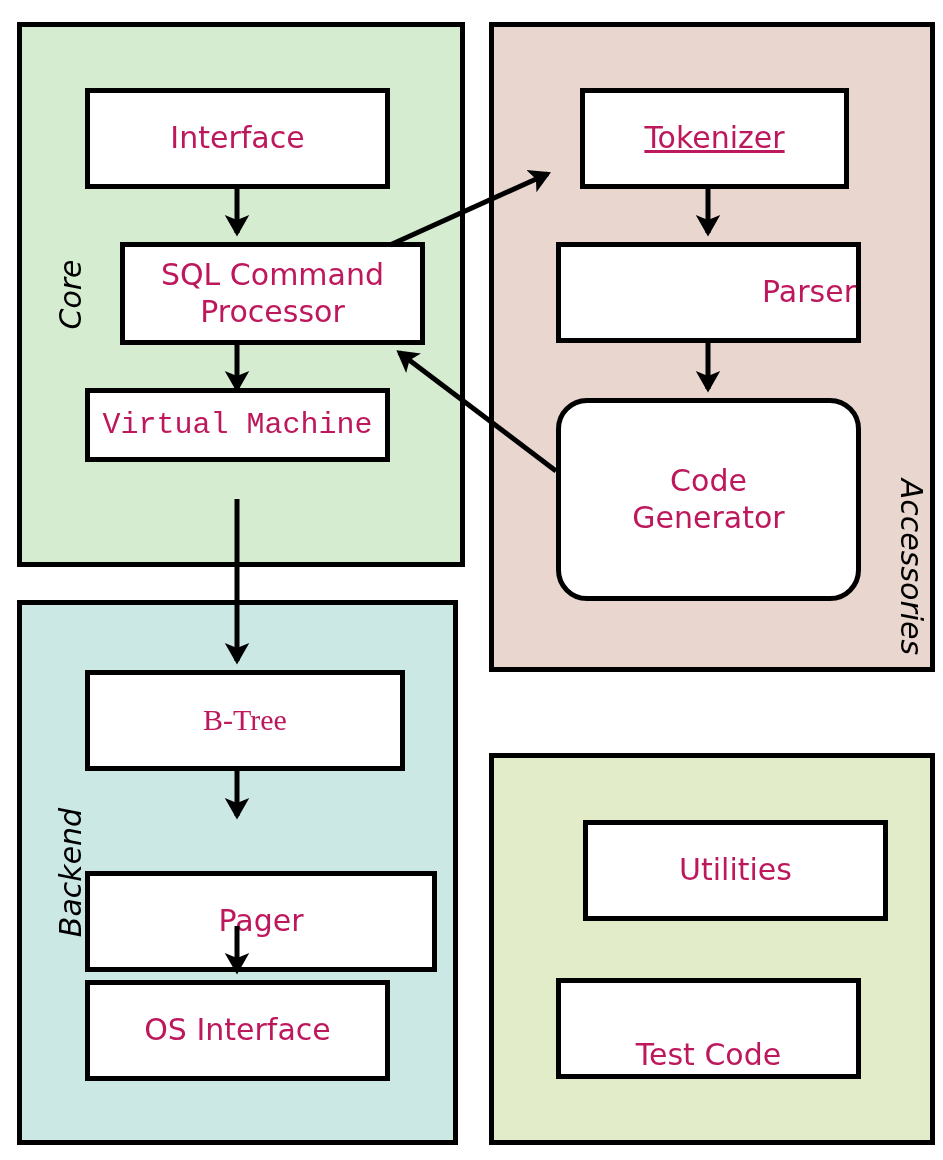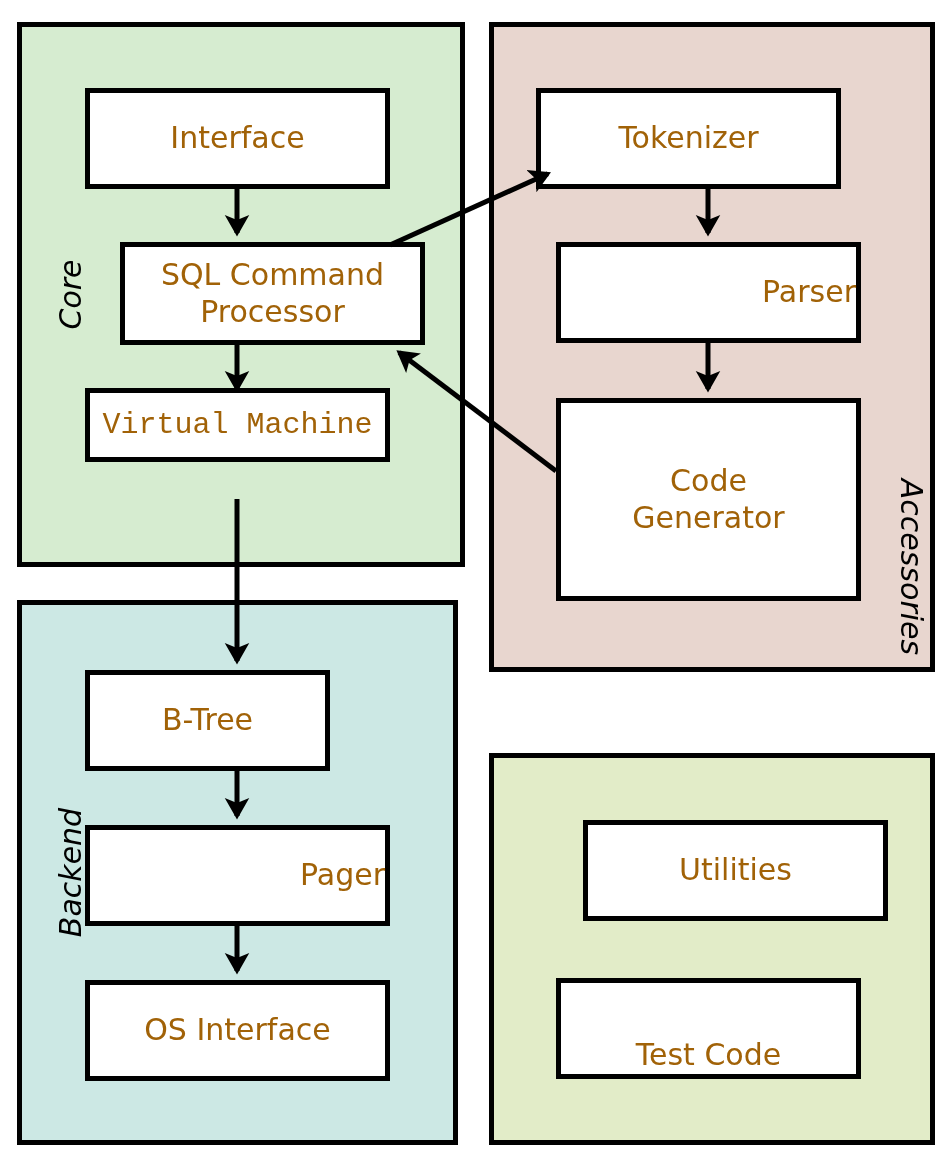--- a/index.html
+++ b/index.html
@@ -49,21 +49,21 @@
   .node {
     position: absolute;
     background: #ffffff;
     border: 5px solid #000000;
     box-sizing: border-box;
     display: flex;
     align-items: center;
     justify-content: center;
     text-align: center;
     font-size: 30px;
-    color: #a16207;
+    color: #be185d;
     line-height: 1.22;
     white-space: pre-line;
   }
 
   
   #arrows {
     position: absolute;
     left: 0;
     top: 0;
     width: 943px;
@@ -87,26 +87,26 @@
       </div>
       <div class="group" style="left: 489px; top: 753px; width: 446px; height: 392px; background: rgb(226, 236, 200);">
         <div class="group-label right" style="top: 0px; right: 34px; transform-origin: right top; transform: rotate(90deg) translate(0px, -100%) translateY(0px); width: 382px; text-align: center;">Accessories</div>
       </div>
     </div>
   <div id="nodes-layer">
       <div class="node" style="left: 85px; top: 88px; width: 305px; height: 101px; background: rgb(255, 255, 255); border-color: rgb(0, 0, 0);"><span>Interface</span></div>
       <div class="node" style="left: 85px; top: 242px; width: 305px; height: 103px; background: rgb(255, 255, 255); border-color: rgb(0, 0, 0); margin-left: 35px;"><span>SQL Command
 Processor</span></div>
       <div class="node" style="left: 85px; top: 388px; width: 305px; height: 74px; background: rgb(255, 255, 255); border-color: rgb(0, 0, 0); font-family: Liberation Mono, monospace;"><span>Virtual Machine</span></div>
-      <div class="node" style="left: 536px; top: 88px; width: 305px; height: 101px; background: rgb(255, 255, 255); border-color: rgb(0, 0, 0);"><span>Tokenizer</span></div>
+      <div class="node" style="left: 580px; top: 88px; width: 269px; height: 101px; background: rgb(255, 255, 255); border-color: rgb(0, 0, 0); text-decoration: underline;"><span>Tokenizer</span></div>
       <div class="node" style="left: 556px; top: 242px; width: 305px; height: 101px; background: rgb(255, 255, 255); border-color: rgb(0, 0, 0); justify-content: flex-end;"><span>Parser</span></div>
-      <div class="node" style="left: 556px; top: 398px; width: 305px; height: 203px; background: rgb(255, 255, 255); border-color: rgb(0, 0, 0);"><span>Code
+      <div class="node" style="left: 556px; top: 398px; width: 305px; height: 203px; background: rgb(255, 255, 255); border-color: rgb(0, 0, 0); border-radius: 31px;"><span>Code
 Generator</span></div>
-      <div class="node" style="left: 85px; top: 670px; width: 245px; height: 101px; background: rgb(255, 255, 255); border-color: rgb(0, 0, 0);"><span>B-Tree</span></div>
-      <div class="node" style="left: 85px; top: 825px; width: 305px; height: 101px; background: rgb(255, 255, 255); border-color: rgb(0, 0, 0); justify-content: flex-end;"><span>Pager</span></div>
+      <div class="node" style="left: 85px; top: 670px; width: 320px; height: 101px; background: rgb(255, 255, 255); border-color: rgb(0, 0, 0); font-family: Liberation Serif, serif;"><span>B-Tree</span></div>
+      <div class="node" style="left: 85px; top: 871px; width: 352px; height: 101px; background: rgb(255, 255, 255); border-color: rgb(0, 0, 0);"><span>Pager</span></div>
       <div class="node" style="left: 85px; top: 980px; width: 305px; height: 101px; background: rgb(255, 255, 255); border-color: rgb(0, 0, 0); text-align: center;"><span>OS Interface</span></div>
       <div class="node" style="left: 556px; top: 820px; width: 305px; height: 101px; background: rgb(255, 255, 255); border-color: rgb(0, 0, 0); margin-left: 27px;"><span>Utilities</span></div>
       <div class="node" style="left: 556px; top: 978px; width: 305px; height: 101px; background: rgb(255, 255, 255); border-color: rgb(0, 0, 0); align-items: flex-end;"><span>Test Code</span></div>
     </div>
   <svg id="arrows" viewBox="0 0 943 1160" width="943" height="1160" xmlns="http://www.w3.org/2000/svg">
     <defs>
       <marker id="arrowhead" markerWidth="5.2" markerHeight="5.2" refX="3.6" refY="2.6" orient="auto" markerUnits="strokeWidth">
         <path d="M 0,0.15 L 4.3,2.6 L 0,5.05 L 1.0,2.6 Z" fill="#000000"></path>
       </marker>
     </defs>

